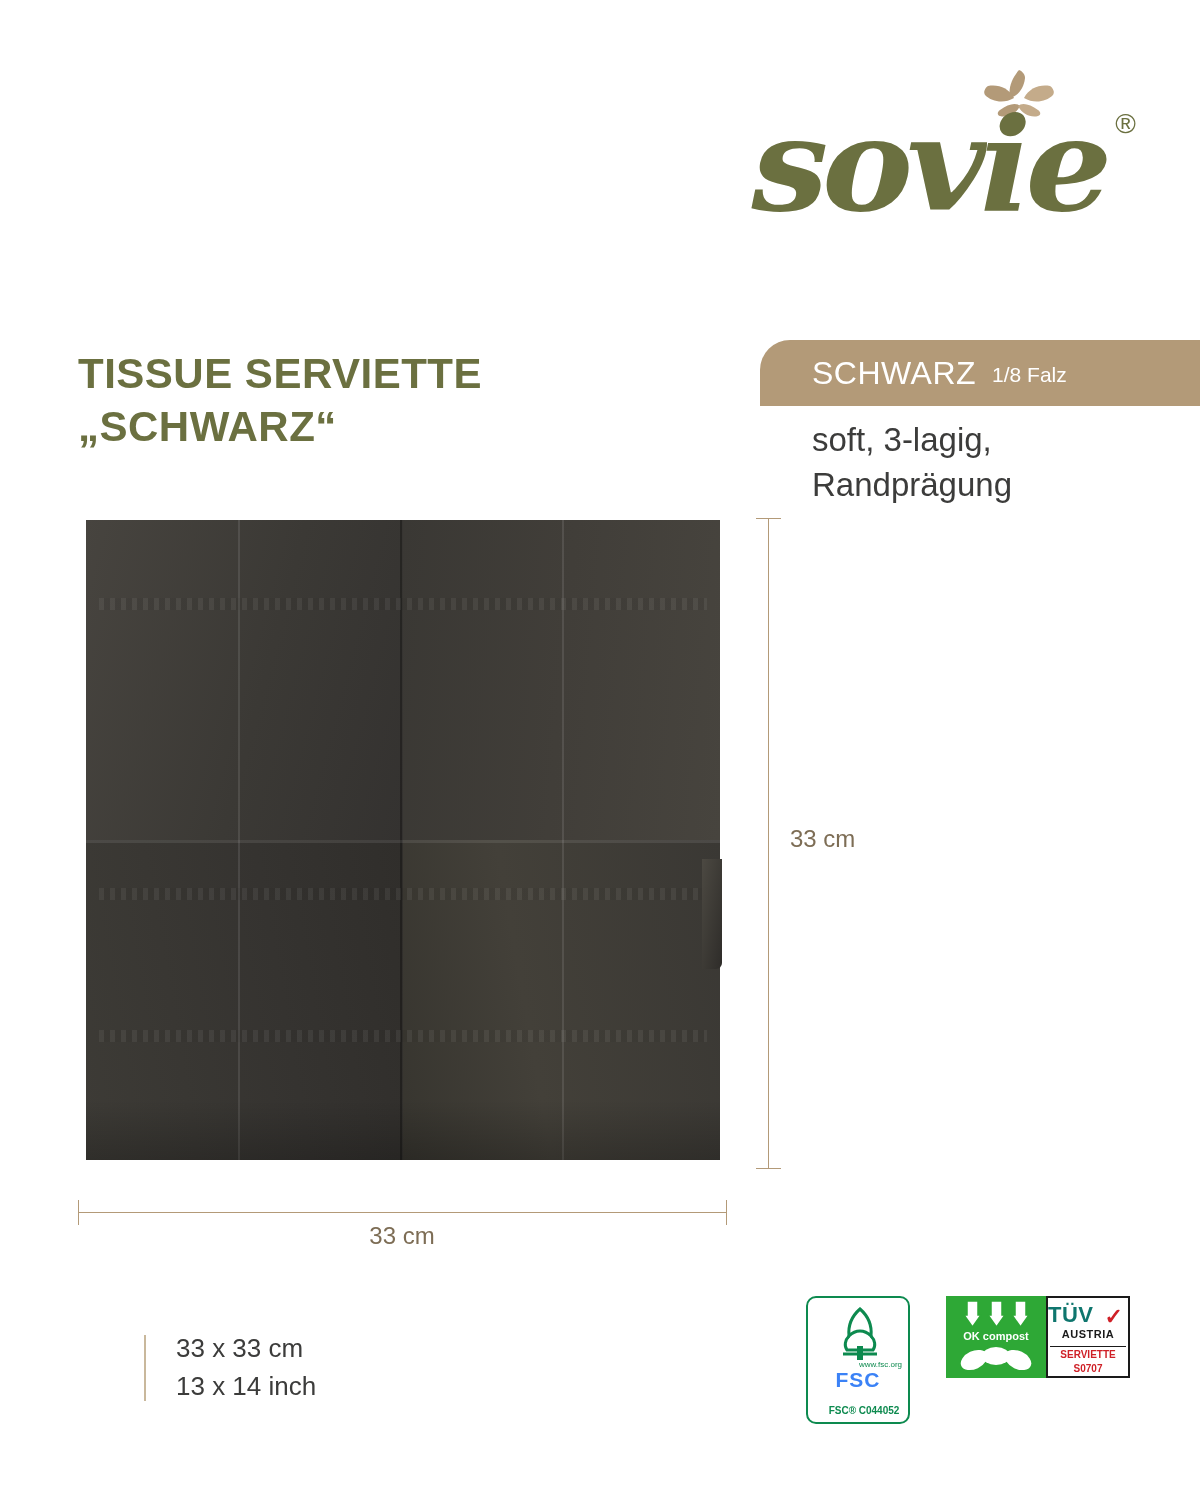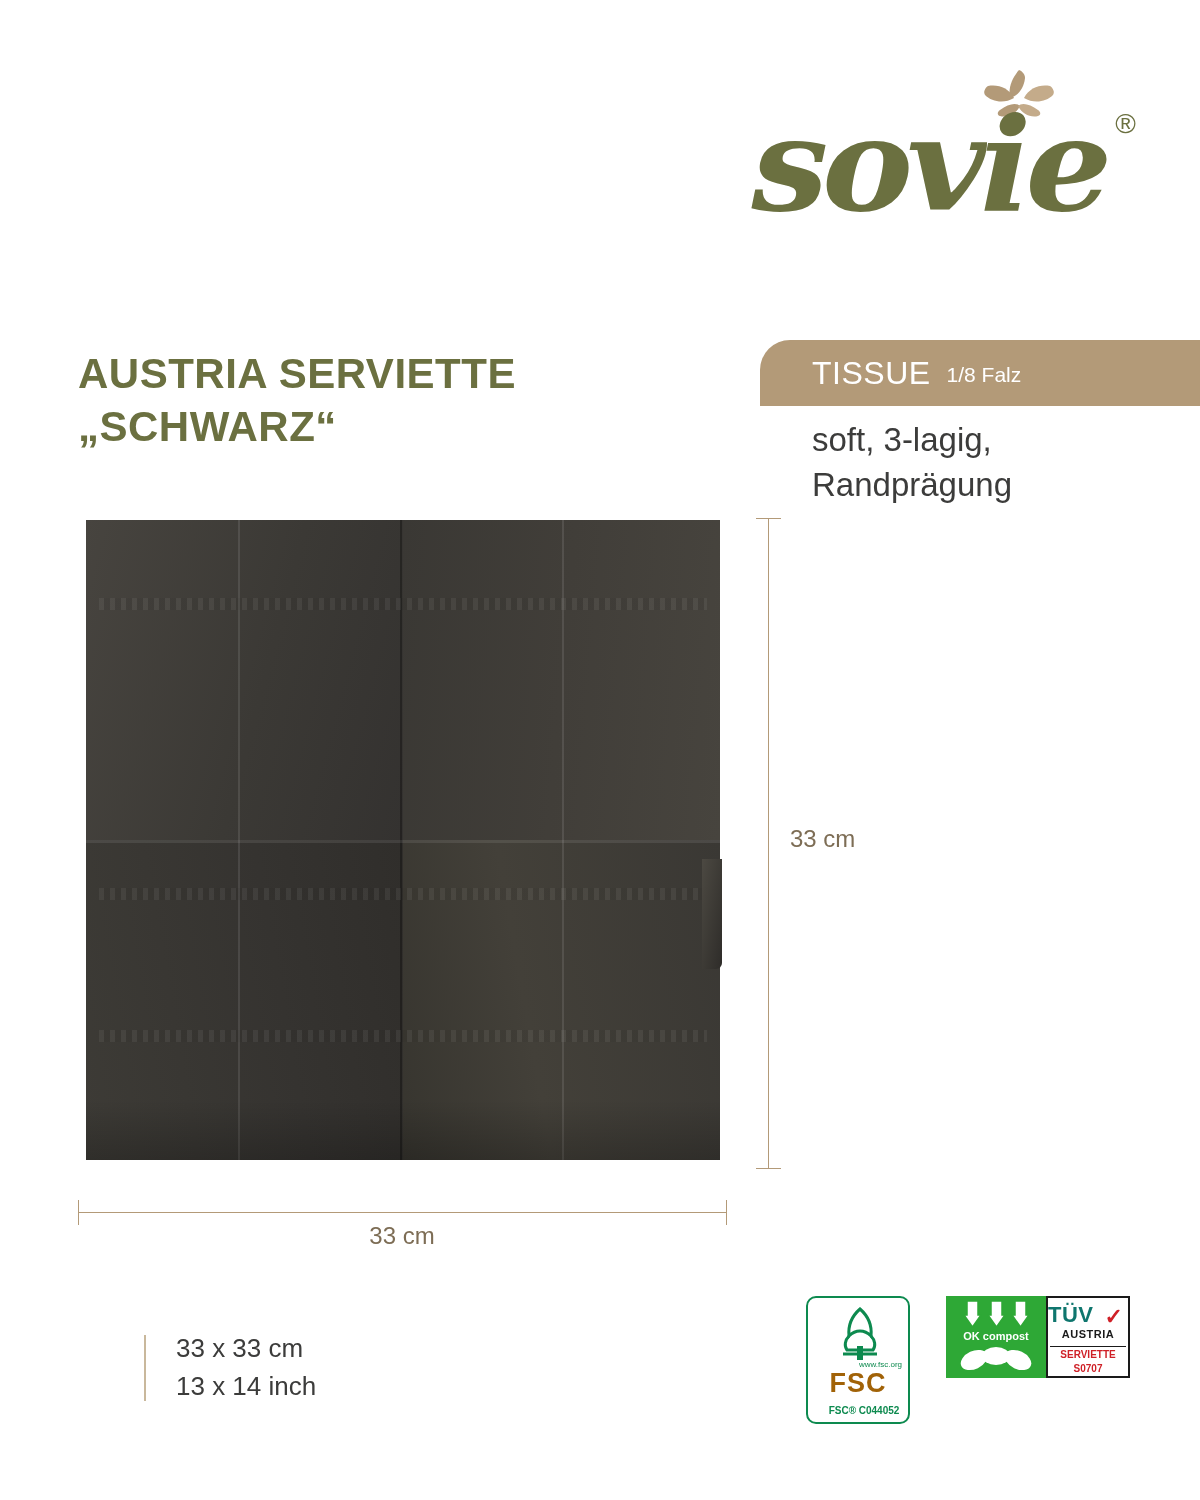--- a/index.html
+++ b/index.html
@@ -283,23 +283,23 @@
     background: #ffffff;
     position: relative;
     box-sizing: border-box;
   }
   .fsc-tree { position: absolute; top: 8px; left: 27px; }
   .fsc-word {
     position: absolute;
     top: 70px;
     left: 0; right: 0;
     text-align: center;
-    font-size: 27px;
-    font-weight: bold;
-    color: #a16207;
+    font-size: 21px;
+    font-weight: bold;
+    color: #3b82f6;
     letter-spacing: 1px;
   }
   .fsc-url {
     position: absolute;
     top: 62px;
     right: 6px;
     font-size: 8px;
     color: #0d8a4f;
     text-align: right;
     line-height: 1.15;
@@ -410,26 +410,26 @@
     <path d="M12 20 C22 18 33 22 38 32 C28 38 16 36 9 29 C7 26 9 22 12 20 Z" fill="#b39a78"></path>
     <path d="M74 20 C64 18 53 22 48 32 C58 38 70 36 77 29 C79 26 77 22 74 20 Z" fill="#c4ab8a"></path>
     <path d="M24 44 C32 38 40 36 44 40 C40 48 31 52 24 50 C21 49 21 46 24 44 Z" fill="#b39a78"></path>
     <path d="M62 44 C54 38 46 36 42 40 C46 48 55 52 62 50 C65 49 65 46 62 44 Z" fill="#c4ab8a"></path>
   </svg>
   <div class="logo-wordmark">sovie</div>
   <div class="logo-reg">®</div>
 </div>
 
 <div class="title-block">
-  <div class="title-line">AUSTRIA SERVIETTE</div>
+  <div class="title-line">TISSUE SERVIETTE</div>
   <div class="title-line">„SCHWARZ“</div>
 </div>
 
 <div class="tissue-banner">
-  <span class="big">TISSUE</span>
+  <span class="big">SCHWARZ</span>
   <span class="small">1/8 Falz</span>
 </div>
 <div class="spec-text">
   <div>soft, 3-lagig,</div>
   <div>Randprägung</div>
 </div>
 
 <div class="napkin-wrap">
   <div class="napkin">
     <div class="nap-shade-a"></div>

